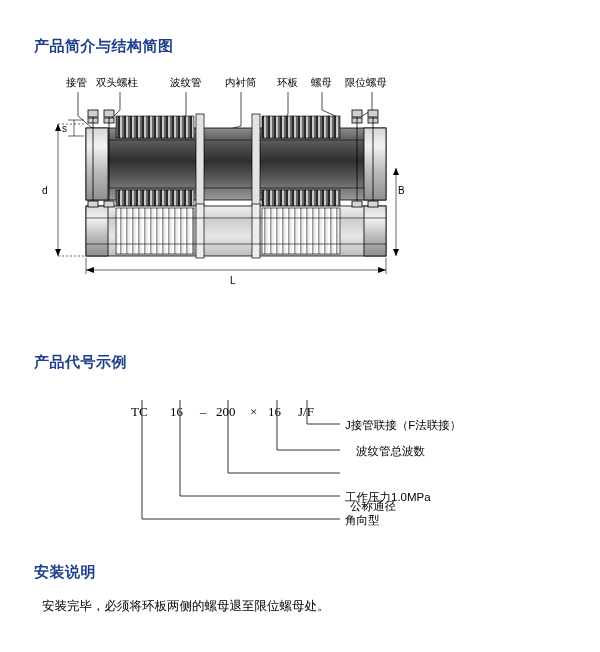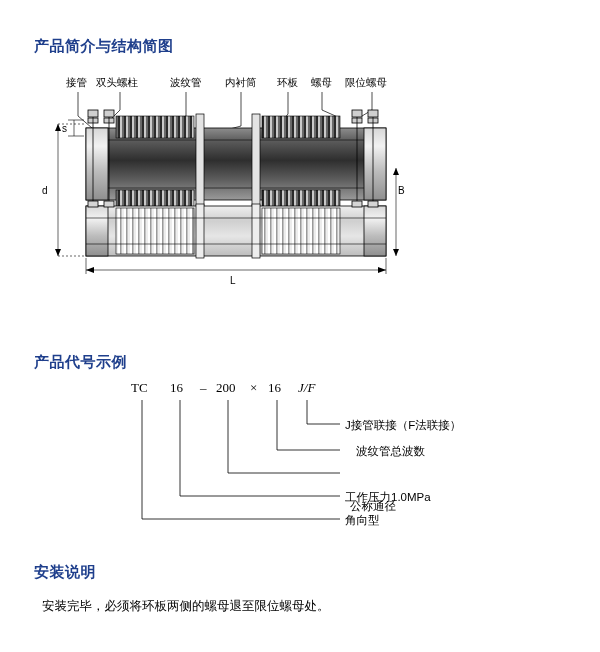--- a/index.html
+++ b/index.html
@@ -54,20 +54,21 @@
     top: 378px;
     width: 600px;
     height: 170px;
   }
   .code-part {
     position: absolute;
     font-size: 13px;
     font-family: "Liberation Serif", serif;
     color: #000;
     white-space: nowrap;
+    margin-top: 24px;
   }
   .code-desc {
     position: absolute;
     font-size: 11.5px;
     font-family: "Liberation Sans", sans-serif;
     color: #000;
     white-space: nowrap;
   }
 
   
@@ -256,21 +257,21 @@
       <line x1="142" y1="141" x2="340" y2="141"></line>
     </g>
   </svg>
 
   <div class="code-part" style="left:131px; top:2px;">TC</div>
   <div class="code-part" style="left:170px; top:2px;">16</div>
   <div class="code-part" style="left:200px; top:2px;">–</div>
   <div class="code-part" style="left:216px; top:2px;">200</div>
   <div class="code-part" style="left:250px; top:2px;">×</div>
   <div class="code-part" style="left:268px; top:2px;">16</div>
-  <div class="code-part" style="left:298px; top:2px;font-style:italic;">J/F</div>
+  <div class="code-part" style="left:298px; top:2px;">J/F</div>
 
   <div class="code-desc" style="left:345px; top:40px;">J接管联接（F法联接）</div>
   <div class="code-desc" style="left:356px; top:66px;">波纹管总波数</div>
   <div class="code-desc" style="left:350px; top:89px;margin-top:32px;">公称通径</div>
   <div class="code-desc" style="left:345px; top:112px;">工作压力1.0MPa</div>
   <div class="code-desc" style="left:345px; top:135px;">角向型</div>
 </div>
 
 <div class="section-title" id="title-3">安装说明</div>
 

